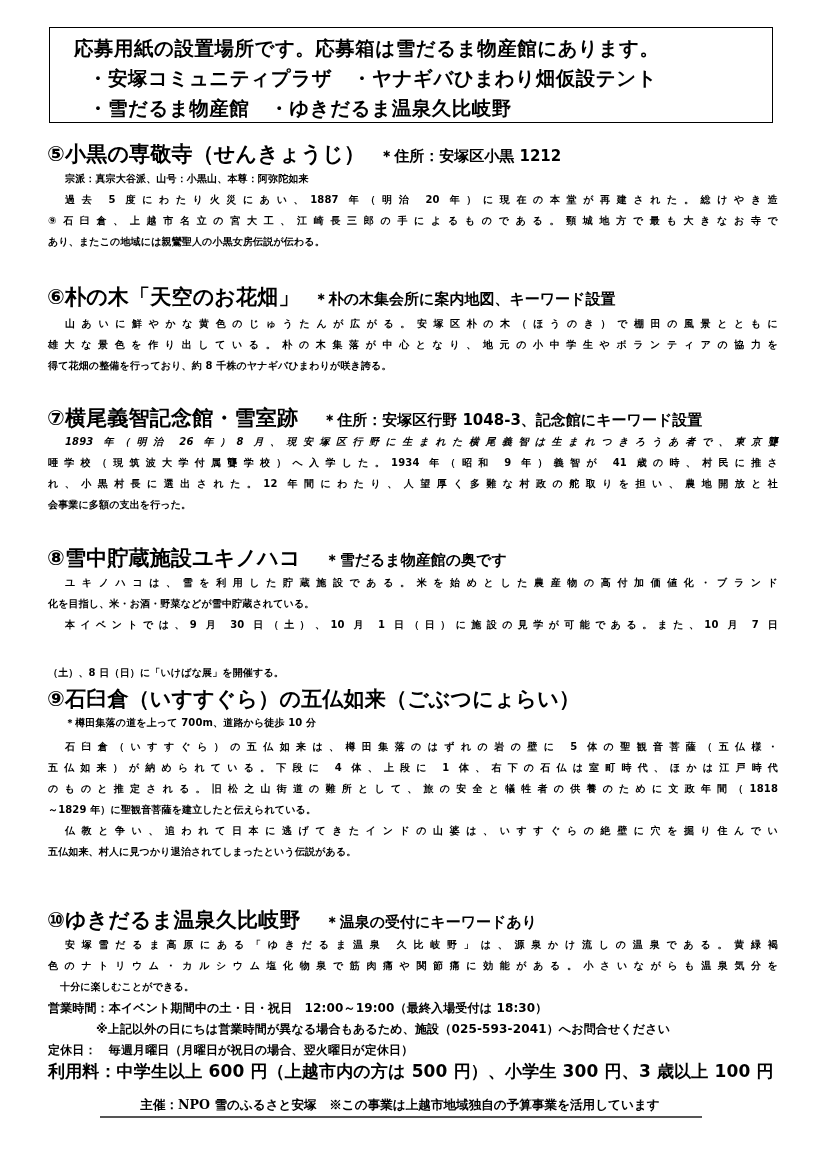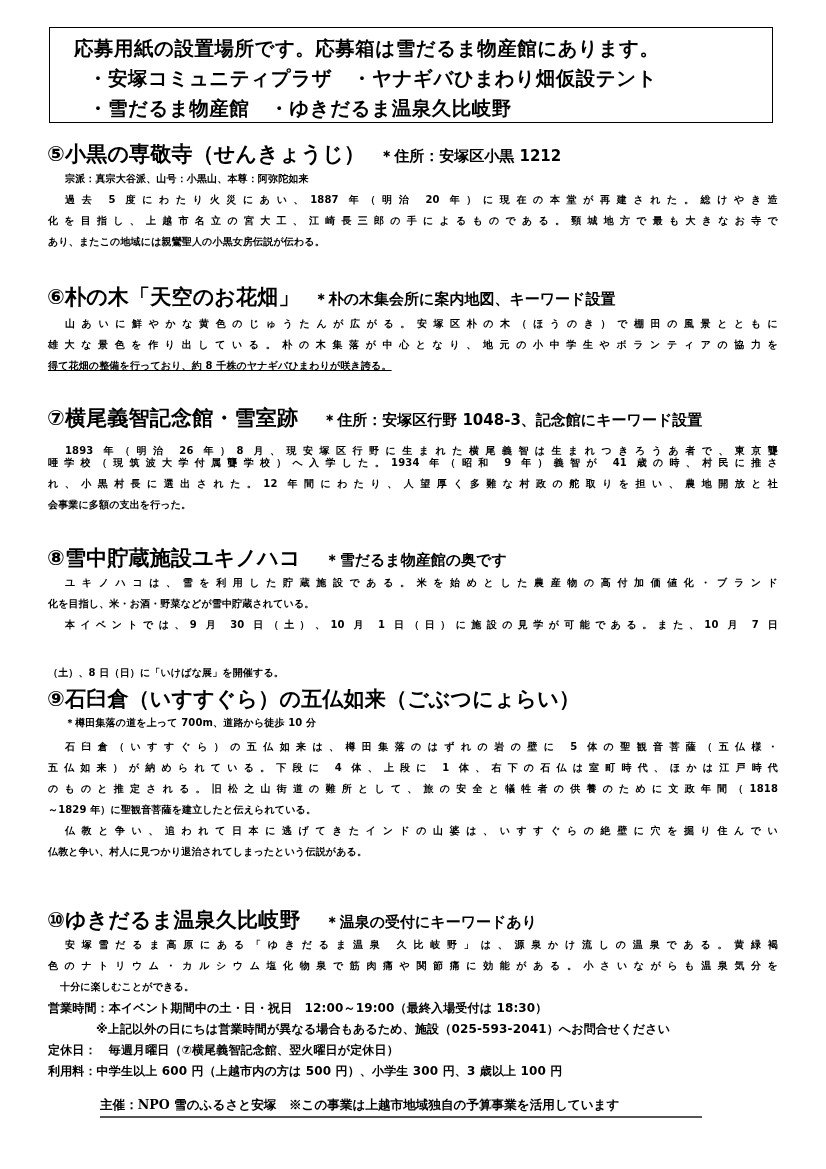--- a/index.html
+++ b/index.html
@@ -7,51 +7,51 @@
          font-family: "DejaVu Sans", "Liberation Sans", sans-serif; color: #000; }
   .notice-box { position: absolute; left: 49px; top: 27px; width: 724px; height: 96px;
                 border: 1.5px solid #000; box-sizing: border-box; }
   .notice-line { position: absolute; font-size: 19.5px; font-weight: bold; white-space: nowrap; letter-spacing: 0.5px; text-align: center; }
   .sec-title { position: absolute; left: 47px; white-space: nowrap; font-weight: bold; font-size: 21px; letter-spacing: 0.2px; }
   .sec-title .note { font-size: 15px; font-weight: bold; margin-left: 14px; letter-spacing: 0; }
   .line { position: absolute; left: 48px; width: 730px; font-size: 10px; font-weight: bold;
           white-space: nowrap; line-height: 21px; letter-spacing: 0.15px; }
   .indent { padding-left: 17px; }
   .justify { text-align: justify; text-align-last: justify; }
-  .footer { position: absolute; left: 100px; top: 1097px; width: 600px; 
+  .footer { position: absolute; left: 100px; top: 1097px; width: 600px; text-align: center;
             font-family: "DejaVu Serif", "Liberation Serif", serif; font-size: 12.6px; font-weight: bold; white-space: nowrap; }
   .footer-rule { position: absolute; left: 100px; top: 1116px; width: 602px; height: 1.5px; background: #555; }
 </style>
 </head>
 <body>
 
 <div class="notice-box"></div>
 <div class="notice-line" style="left:74px; top:35px;">応募用紙の設置場所です。応募箱は雪だるま物産館にあります。</div>
 <div class="notice-line" style="left:88px; top:65px;">・安塚コミュニティプラザ　・ヤナギバひまわり畑仮設テント</div>
 <div class="notice-line" style="left:88px; top:95px;">・雪だるま物産館　・ゆきだるま温泉久比岐野</div>
 
 <div class="sec-title" style="top:140px;">
   <span>⑤小黒の専敬寺（せんきょうじ）</span><span class="note">＊住所：安塚区小黒 1212</span>
 </div>
 <div class="line indent" style="top:168px;">宗派：真宗大谷派、山号：小黒山、本尊：阿弥陀如来</div>
 <div class="line indent justify" style="top:189px; width:713px;">過去 5 度にわたり火災にあい、1887 年（明治 20 年）に現在の本堂が再建された。総けやき造</div>
-<div class="line justify" style="top:210px;">化を目指し、上越市名立の宮大工、江崎長三郎の手によるものである。頸城地方で最も大きなお寺で</div>
+<div class="line justify" style="top:210px;">⑨石臼倉、上越市名立の宮大工、江崎長三郎の手によるものである。頸城地方で最も大きなお寺で</div>
 <div class="line" style="top:231px;">あり、またこの地域には親鸞聖人の小黒女房伝説が伝わる。</div>
 
 <div class="sec-title" style="top:283px;">
   <span>⑥朴の木「天空のお花畑」</span><span class="note">＊朴の木集会所に案内地図、キーワード設置</span>
 </div>
 <div class="line indent justify" style="top:313px; width:713px;">山あいに鮮やかな黄色のじゅうたんが広がる。安塚区朴の木（ほうのき）で棚田の風景とともに</div>
 <div class="line justify" style="top:334px;">雄大な景色を作り出している。朴の木集落が中心となり、地元の小中学生やボランティアの協力を</div>
-<div class="line" style="top:355px;text-decoration:underline;">得て花畑の整備を行っており、約 8 千株のヤナギバひまわりが咲き誇る。</div>
+<div class="line" style="top:355px;">得て花畑の整備を行っており、約 8 千株のヤナギバひまわりが咲き誇る。</div>
 
 <div class="sec-title" style="top:404px;">
   <span>⑦横尾義智記念館・雪室跡</span><span class="note" style="margin-left:24px;">＊住所：安塚区行野 1048-3、記念館にキーワード設置</span>
 </div>
-<div class="line indent justify" style="top:440px; width:713px;">1893 年（明治 26 年）8 月、現安塚区行野に生まれた横尾義智は生まれつきろうあ者で、東京聾</div>
+<div class="line indent justify" style="top:431px; width:713px;font-style:italic;">1893 年（明治 26 年）8 月、現安塚区行野に生まれた横尾義智は生まれつきろうあ者で、東京聾</div>
 <div class="line justify" style="top:452px;">唖学校（現筑波大学付属聾学校）へ入学した。1934 年（昭和 9 年）義智が 41 歳の時、村民に推さ</div>
 <div class="line justify" style="top:473px;">れ、小黒村長に選出された。12 年間にわたり、人望厚く多難な村政の舵取りを担い、農地開放と社</div>
 <div class="line" style="top:494px;">会事業に多額の支出を行った。</div>
 
 <div class="sec-title" style="top:544px;">
   <span>⑧雪中貯蔵施設ユキノハコ</span><span class="note" style="margin-left:24px;">＊雪だるま物産館の奥です</span>
 </div>
 <div class="line indent justify" style="top:572px; width:713px;">ユキノハコは、雪を利用した貯蔵施設である。米を始めとした農産物の高付加価値化・ブランド</div>
 <div class="line" style="top:593px;">化を目指し、米・お酒・野菜などが雪中貯蔵されている。</div>
 <div class="line indent justify" style="top:614px; width:713px;">本イベントでは、9 月 30 日（土）、10 月 1 日（日）に施設の見学が可能である。また、10 月 7 日</div>
@@ -59,27 +59,27 @@
 
 <div class="sec-title" style="top:685px;">
   <span>⑨石臼倉（いすすぐら）の五仏如来（ごぶつにょらい）</span>
 </div>
 <div class="line indent" style="top:712px;">＊樽田集落の道を上って 700m、道路から徒歩 10 分</div>
 <div class="line indent justify" style="top:736px; width:713px;">石臼倉（いすすぐら）の五仏如来は、樽田集落のはずれの岩の壁に 5 体の聖観音菩薩（五仏様・</div>
 <div class="line justify" style="top:757px;">五仏如来）が納められている。下段に 4 体、上段に 1 体、右下の石仏は室町時代、ほかは江戸時代</div>
 <div class="line justify" style="top:778px;">のものと推定される。旧松之山街道の難所として、旅の安全と犠牲者の供養のために文政年間（1818</div>
 <div class="line" style="top:799px;">～1829 年）に聖観音菩薩を建立したと伝えられている。</div>
 <div class="line indent justify" style="top:820px; width:713px;">仏教と争い、追われて日本に逃げてきたインドの山婆は、いすすぐらの絶壁に穴を掘り住んでい</div>
-<div class="line" style="top:841px;">仏教と争い、村人に見つかり退治されてしまったという伝説がある。</div>
+<div class="line" style="top:841px;">五仏如来、村人に見つかり退治されてしまったという伝説がある。</div>
 
 <div class="sec-title" style="top:906px;">
   <span>⑩ゆきだるま温泉久比岐野</span><span class="note" style="margin-left:24px;">＊温泉の受付にキーワードあり</span>
 </div>
 <div class="line indent justify" style="top:934px; width:713px;">安塚雪だるま高原にある「ゆきだるま温泉 久比岐野」は、源泉かけ流しの温泉である。黄緑褐</div>
 <div class="line justify" style="top:955px;">色のナトリウム・カルシウム塩化物泉で筋肉痛や関節痛に効能がある。小さいながらも温泉気分を</div>
 <div class="line" style="top:976px;margin-left:12px;">十分に楽しむことができる。</div>
 <div class="line" style="top:998px; font-size:12px;">営業時間：本イベント期間中の土・日・祝日　12:00～19:00（最終入場受付は 18:30）</div>
 <div class="line" style="top:1019px; left:96px; width:682px; font-size:12px;">※上記以外の日にちは営業時間が異なる場合もあるため、施設（025-593-2041）へお問合せください</div>
-<div class="line" style="top:1040px; font-size:12px;">定休日：　毎週月曜日（⑦横尾義智記念館、翌火曜日が定休日）</div>
-<div class="line" style="top:1061px; font-size:12px;">利用料：中学生以上 600 円（上越市内の方は 500 円）、小学生 300 円、3 歳以上 100 円</div>
+<div class="line" style="top:1040px; font-size:12px;">定休日：　毎週月曜日（月曜日が祝日の場合、翌火曜日が定休日）</div>
+<div class="line" style="top:1061px; font-size:17px;">利用料：中学生以上 600 円（上越市内の方は 500 円）、小学生 300 円、3 歳以上 100 円</div>
 
 <div class="footer">主催：NPO 雪のふるさと安塚　※この事業は上越市地域独自の予算事業を活用しています</div>
 <div class="footer-rule"></div>
 
 </body></html>

